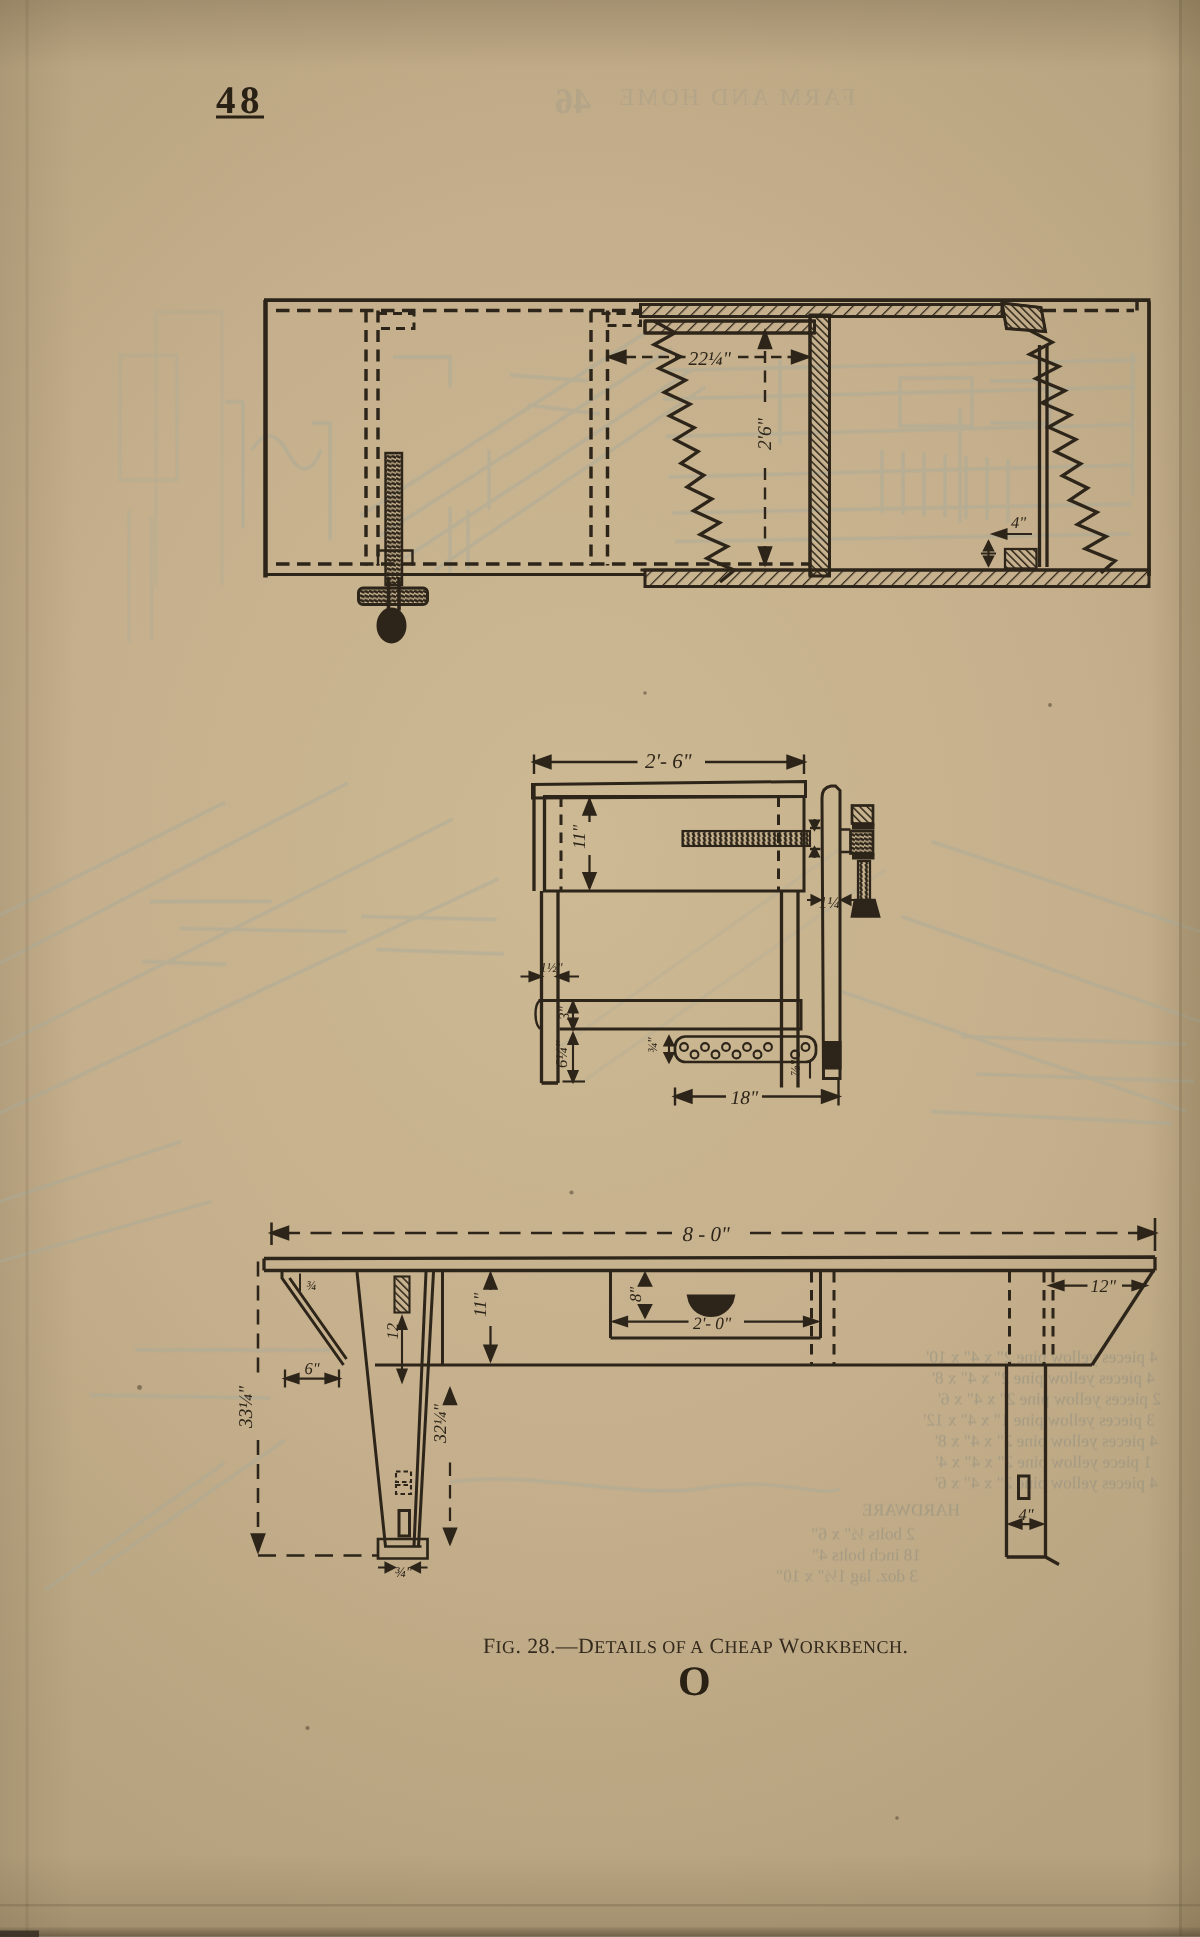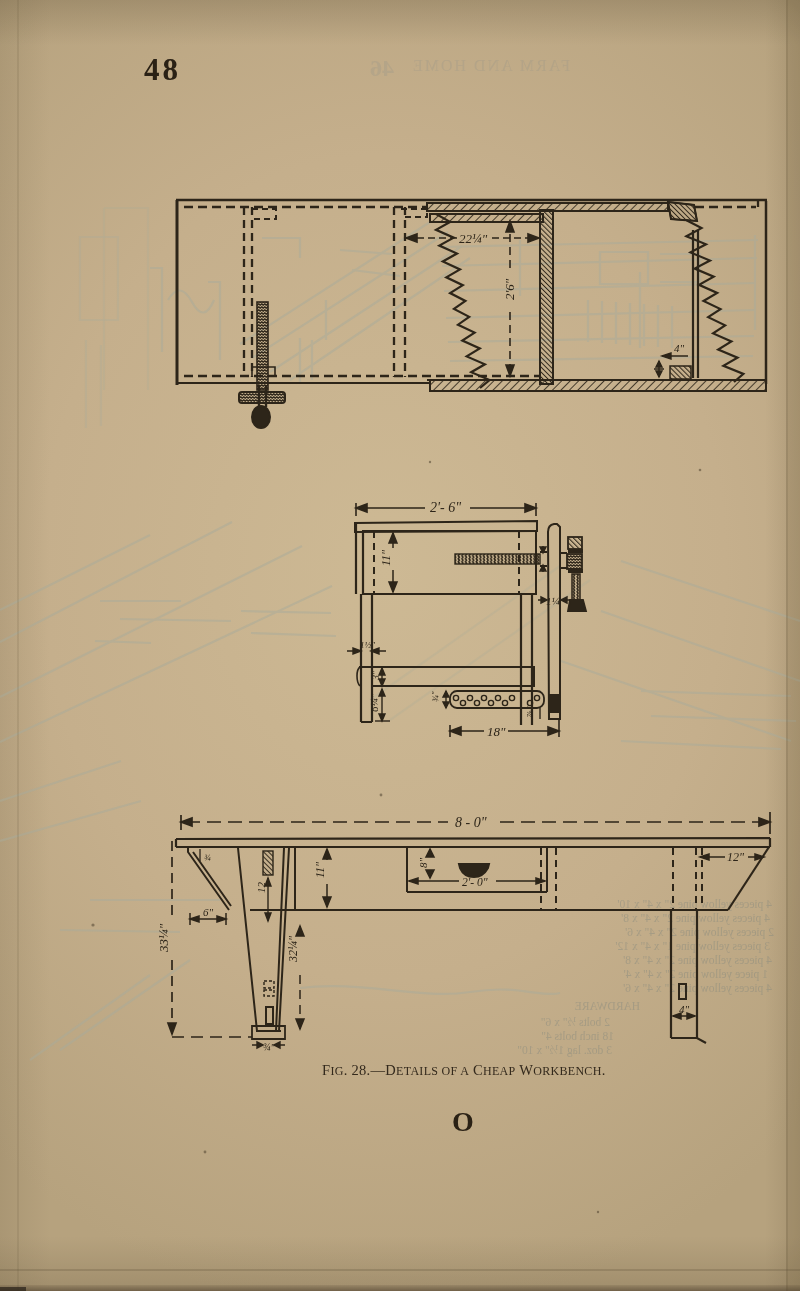--- a/index.html
+++ b/index.html
@@ -10,21 +10,21 @@
       linear-gradient(0deg, rgba(104,89,62,.28) 0px, rgba(104,89,62,0) 55px),
       linear-gradient(90deg, rgba(104,89,62,.16) 0px, rgba(104,89,62,0) 50px),
       linear-gradient(270deg, rgba(104,89,62,.22) 0px, rgba(104,89,62,0) 35px),
       radial-gradient(ellipse 620px 750px at 48% 44%, #cdb994 0%, #c5af8c 55%, #b6a27e 100%);}
   .abs{position:absolute;}
 </style>
 </head>
 <body>
 <div class="page">
 
-  <div class="abs" style="left:144px;top:52px;font-size:31px;font-weight:bold;letter-spacing:3px;color:#2a2115;">48</div>
+  <div class="abs" style="left:144px;top:52px;font-size:26px;font-weight:bold;letter-spacing:3px;color:#2a2115;text-decoration:underline;">48</div>
 
 
   <div class="abs" style="left:270px;top:57px;width:300px;font-size:16px;letter-spacing:2px;color:rgba(135,142,135,0.22);transform:scaleX(-1);">FARM AND HOME</div>
 
   <div class="abs" style="left:370px;top:55px;font-size:24px;font-weight:bold;color:rgba(135,142,135,0.22);transform:scaleX(-1);">46</div>
 
   <svg class="abs" style="left:0;top:0" width="800" height="1291" viewBox="0 0 800 1291">
     <defs>
       <pattern id="hatch" width="6" height="6" patternUnits="userSpaceOnUse" patternTransform="rotate(45)">
         <rect width="6" height="6" fill="none"></rect>
@@ -430,21 +430,21 @@
     <g fill="rgba(70,58,40,0.5)">
       <circle cx="93" cy="925" r="1.6"></circle>
       <circle cx="381" cy="795" r="1.4"></circle>
       <circle cx="700" cy="470" r="1.3"></circle>
       <circle cx="205" cy="1152" r="1.4"></circle>
       <circle cx="598" cy="1212" r="1.2"></circle>
       <circle cx="430" cy="462" r="1.2"></circle>
     </g>
   </svg>
 
-  <div class="abs" style="left:322px;top:1062px;white-space:nowrap;font-size:14.5px;letter-spacing:0.3px;color:#33291c;font-variant:small-caps;">F<span style="font-size:12px">IG</span>. 28.—D<span style="font-size:12px">ETAILS OF A</span> C<span style="font-size:12px">HEAP</span> W<span style="font-size:12px">ORKBENCH</span>.</div>
+  <div class="abs" style="left:322px;top:1090px;white-space:nowrap;font-size:14.5px;letter-spacing:0.3px;color:#33291c;font-variant:small-caps;">F<span style="font-size:12px">IG</span>. 28.—D<span style="font-size:12px">ETAILS OF A</span> C<span style="font-size:12px">HEAP</span> W<span style="font-size:12px">ORKBENCH</span>.</div>
 
   <div class="abs" style="left:452px;top:1106px;font-size:28px;font-weight:bold;color:#2a2115;">O</div>
 
   <div class="abs" style="left:17px;top:0;width:2px;height:1291px;background:rgba(100,85,60,0.15);"></div>
 
   <div class="abs" style="left:786px;top:0;width:2px;height:1291px;background:rgba(95,78,52,0.28);"></div>
   <div class="abs" style="left:788px;top:0;width:12px;height:1291px;background:rgba(120,98,65,0.16);"></div>
 
   <div class="abs" style="left:0;top:1269px;width:800px;height:2px;background:rgba(100,85,60,0.28);"></div>
 

